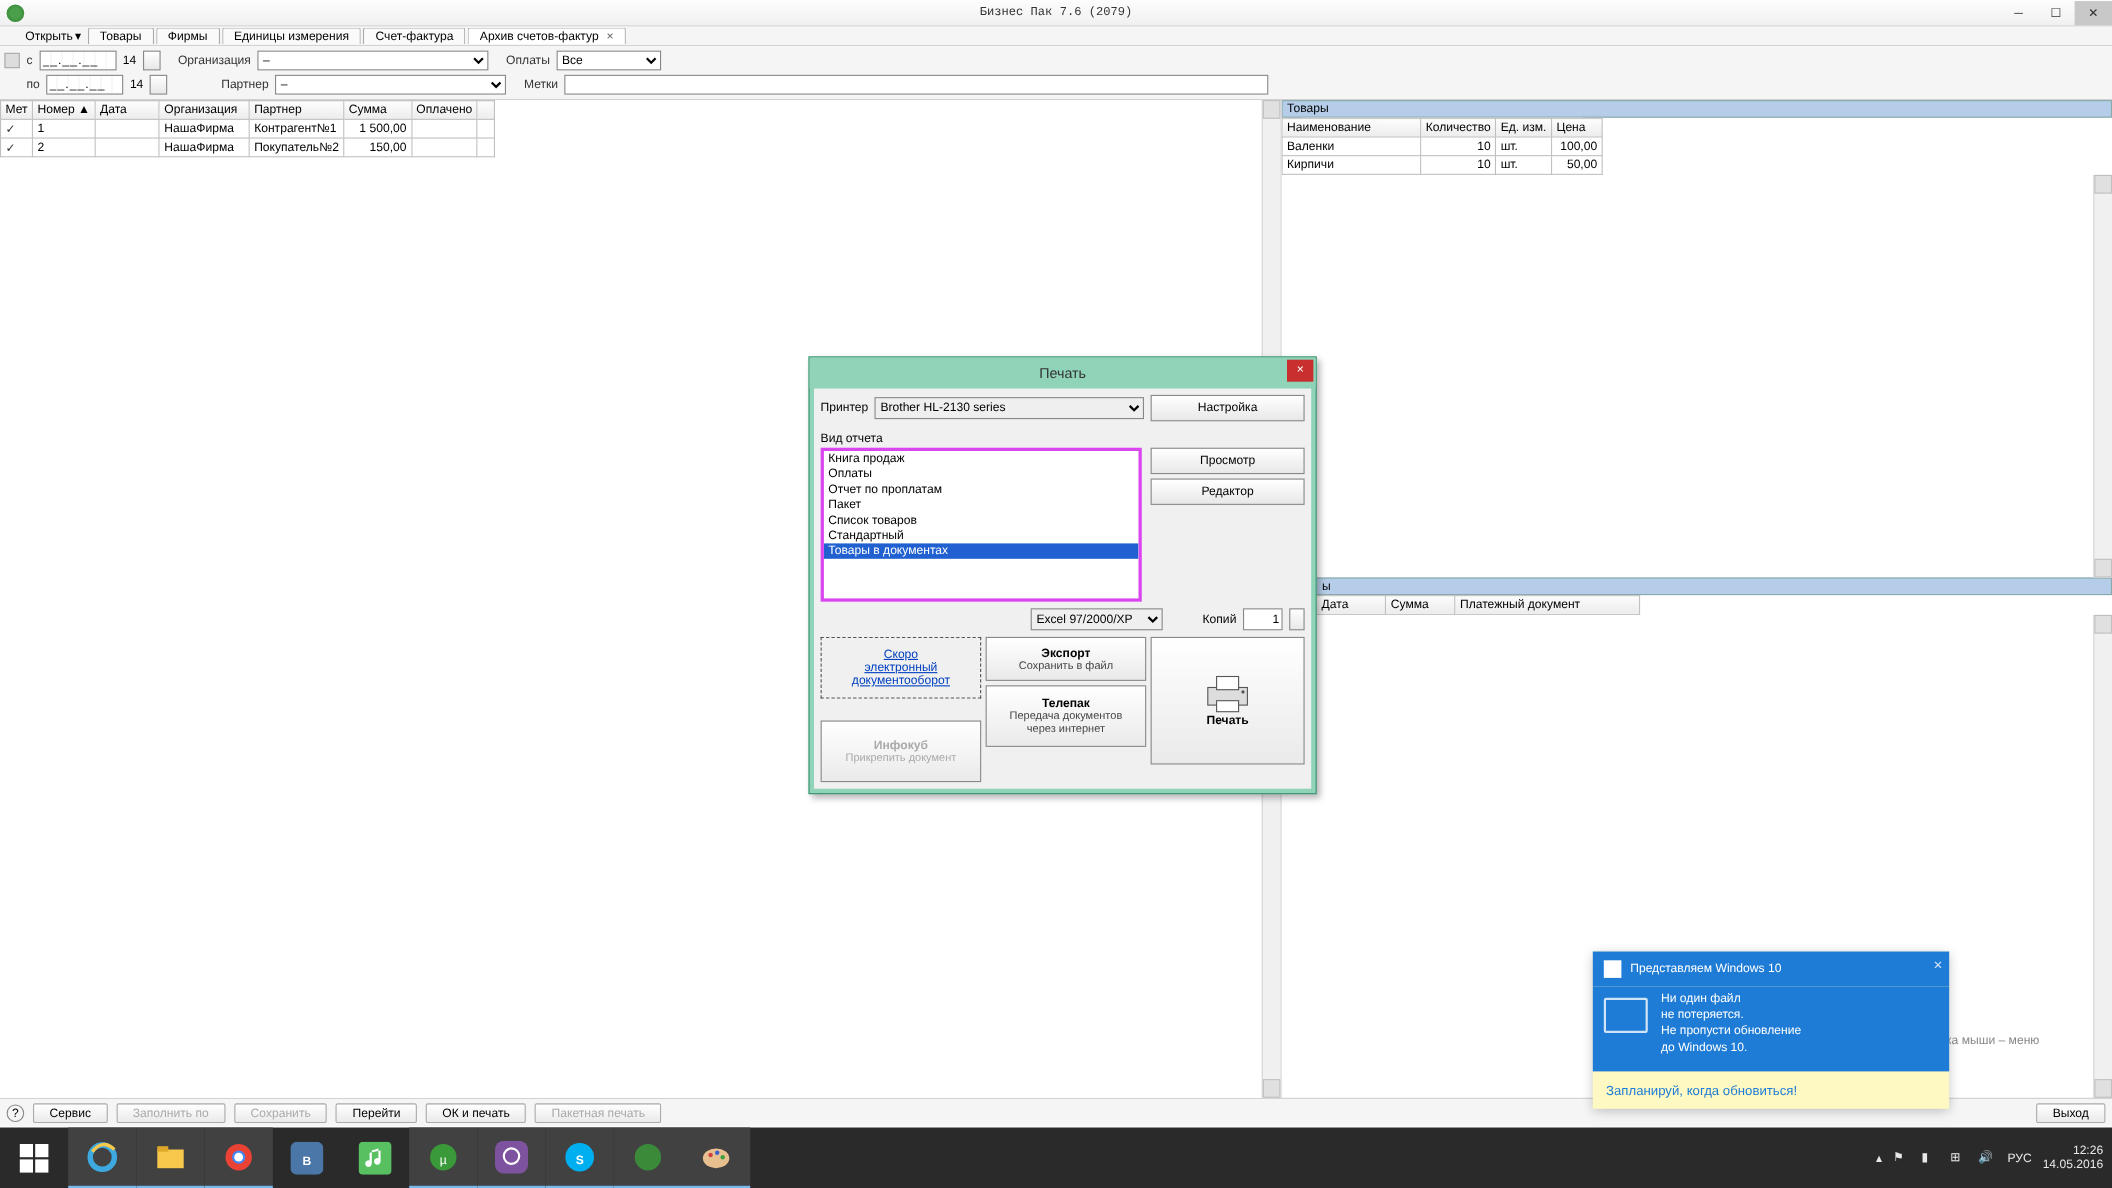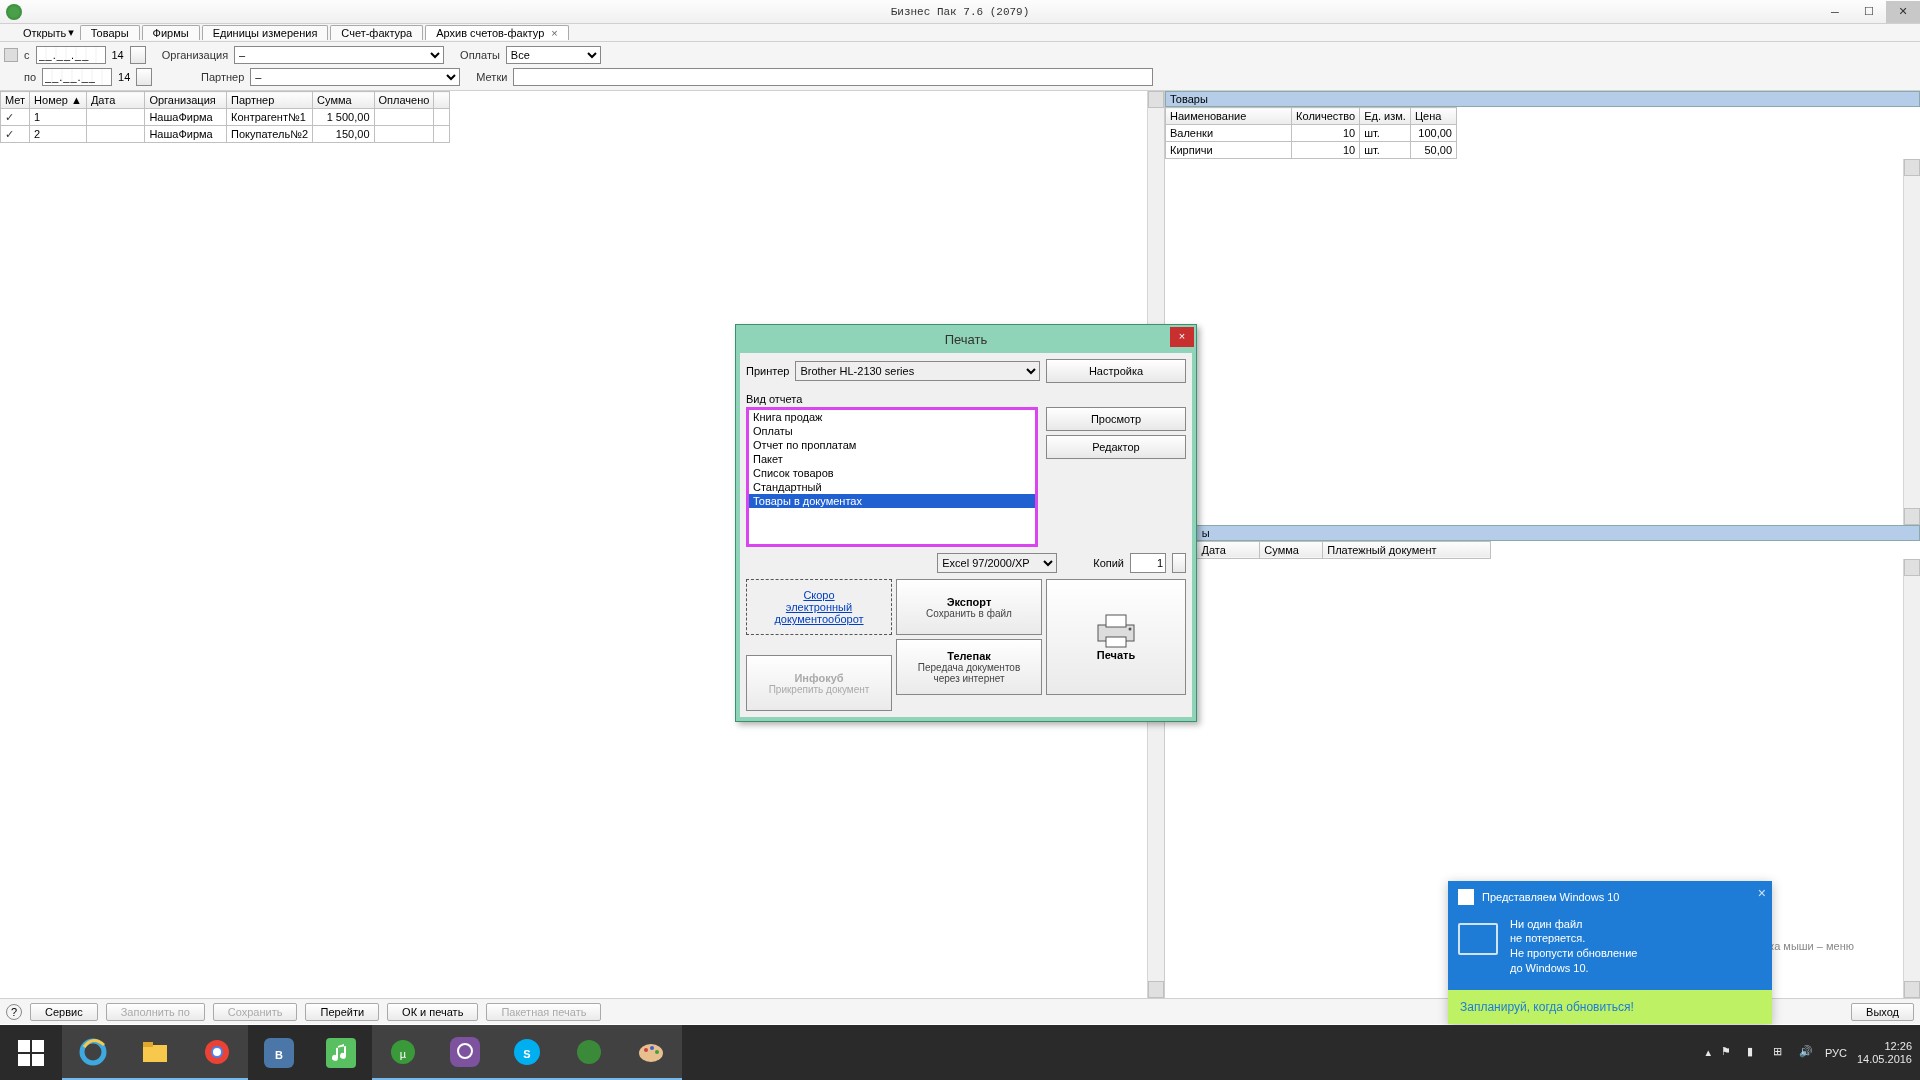--- a/index.html
+++ b/index.html
@@ -75,21 +75,21 @@
 .print-dlg .bigrow { display: flex; gap: 4px; margin-top: 6px; }
 .print-dlg .bigbtn { border: 1px solid #888; background: linear-gradient(#fff,#eaeaea); padding: 4px; text-align: center; display: flex; flex-direction: column; justify-content: center; align-items: center; }
 .print-dlg .bigbtn.dashed { border: 1px dashed #555; background: #f0f0f0; }
 .print-dlg .bigbtn .lnk { color: #0040c0; text-decoration: underline; }
 .print-dlg .bigbtn .sub { font-size: 10px; color: #444; }
 .print-dlg .bigbtn.disabled { color: #aaa; }
 .print-dlg .printcell { width: 140px; }
 .print-dlg .printer-ico { width: 48px; height: 36px; }
 
 
-.win-notif { position: absolute; right: 148px; bottom: 56px; width: 324px; background: #bef264; box-shadow: 0 2px 10px rgba(0,0,0,0.25); font-family: "Segoe UI", sans-serif; }
+.win-notif { position: absolute; right: 148px; bottom: 72px; width: 324px; background: #fef9c3; box-shadow: 0 2px 10px rgba(0,0,0,0.25); font-family: "Segoe UI", sans-serif; }
 .win-notif .hdr { background: #1e7cd6; color: #fff; padding: 8px 10px; display: flex; align-items: center; gap: 8px; position: relative; font-size: 12px; }
 .win-notif .hdr .wicon { width: 16px; height: 16px; background: #fff; }
 .win-notif .hdr .xclose { position: absolute; right: 6px; top: 4px; color: #cfe4f7; font-size: 14px; }
 .win-notif .body { background: #1e7cd6; color: #fff; padding: 4px 10px 14px 10px; display: flex; gap: 12px; }
 .win-notif .body .folder { width: 40px; height: 32px; border: 2px solid #cfe4f7; border-radius: 2px; margin-top: 6px; }
 .win-notif .body .txt { font-size: 15px; line-height: 1.35; }
 .win-notif .foot { padding: 10px 12px; color: #1e7cd6; font-size: 12px; }
 
 
 .taskbar { position: absolute; left: 0; right: 0; bottom: 0; height: 55px; background: #2a2a2a; display: flex; align-items: center; }
@@ -308,21 +308,21 @@
           <span class="lnk">Скоро</span>
           <span class="lnk">электронный</span>
           <span class="lnk">документооборот</span>
         </div>
         <div class="bigbtn disabled" style="height:56px">
           <b>Инфокуб</b>
           <span class="sub" style="color:#aaa">Прикрепить документ</span>
         </div>
       </div>
       <div style="flex:1;display:flex;flex-direction:column;gap:4px">
-        <div class="bigbtn" style="height:56px">
+        <div class="bigbtn" style="height:40px">
           <b>Экспорт</b>
           <span class="sub">Сохранить в файл</span>
         </div>
         <div class="bigbtn" style="height:56px">
           <b>Телепак</b>
           <span class="sub">Передача документов</span>
           <span class="sub">через интернет</span>
         </div>
       </div>
       <div class="bigbtn printcell" style="height:116px">

